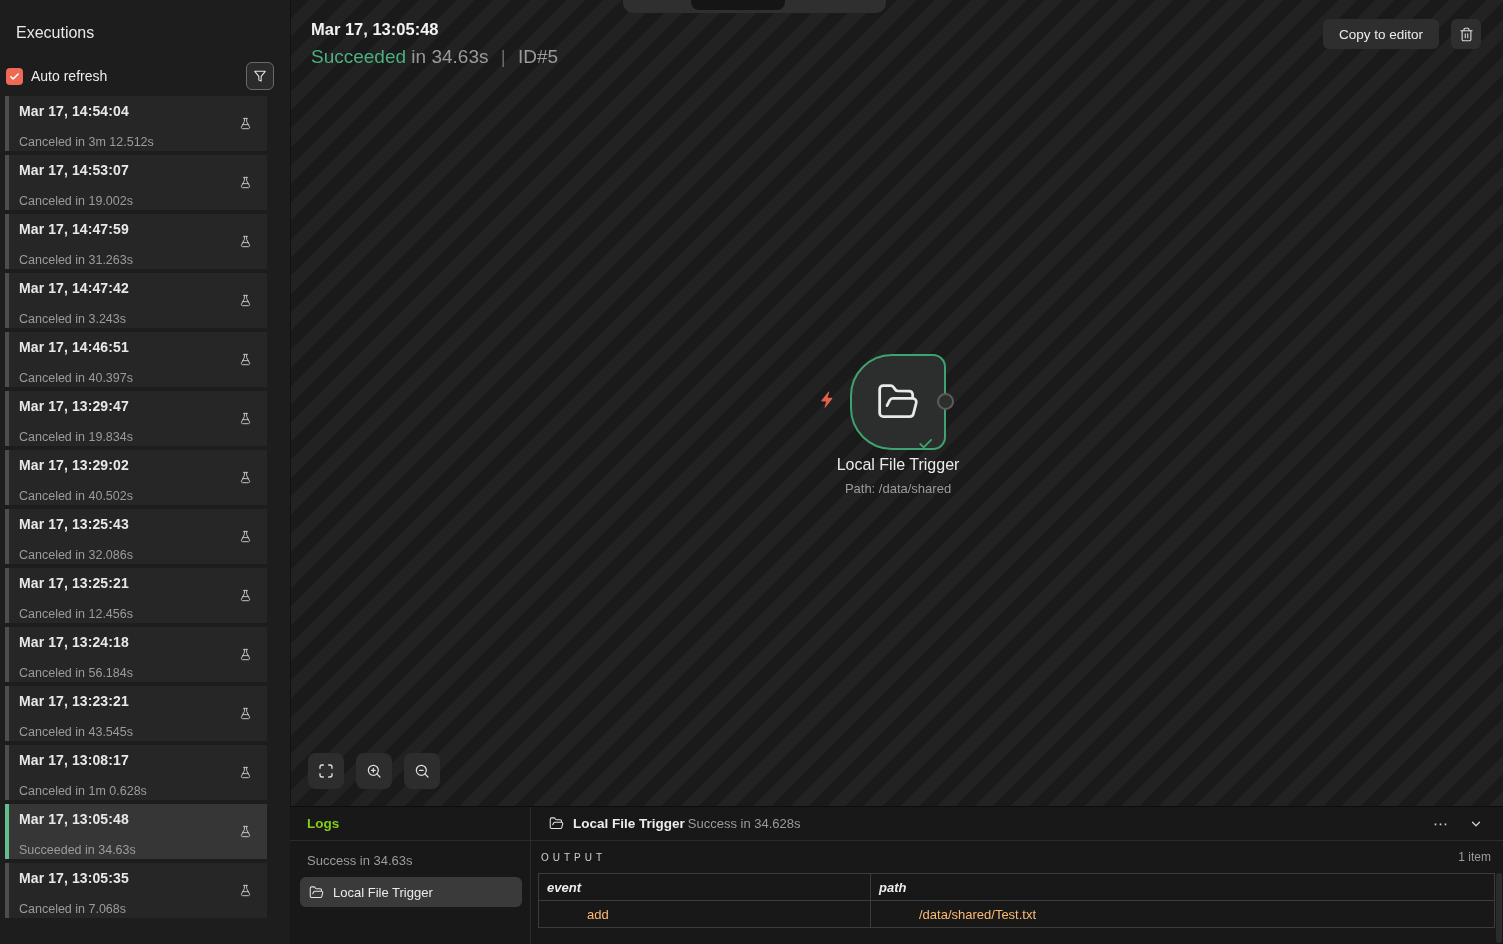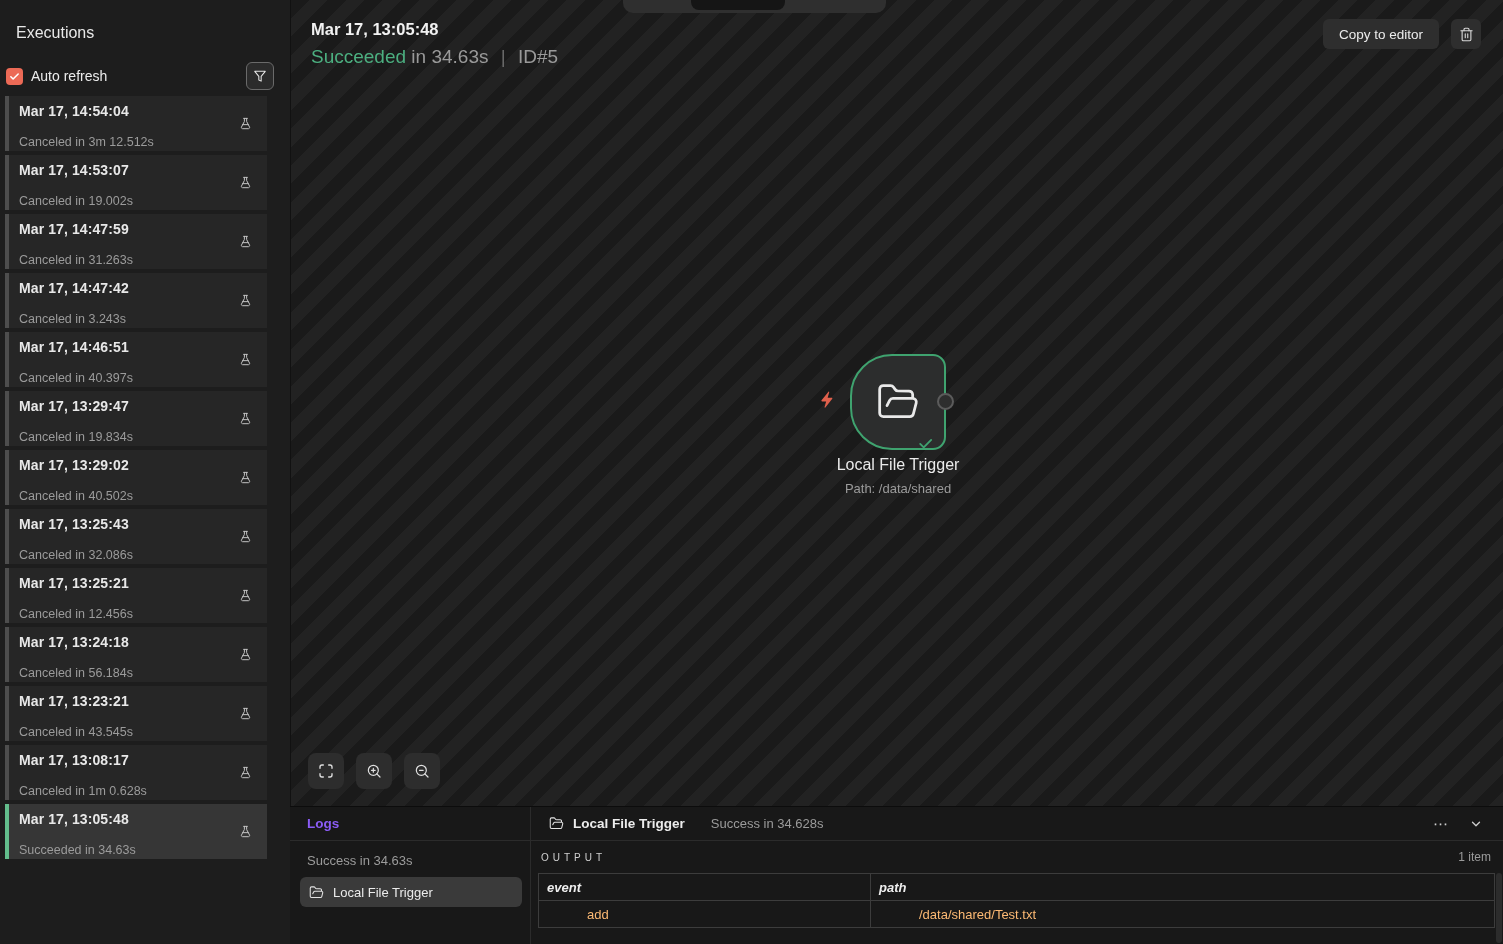--- a/index.html
+++ b/index.html
@@ -109,36 +109,36 @@
   
   .bottom {
     position: absolute; left: 290px; top: 806px; width: 1213px; height: 138px;
     background: #181818; border-top: 1px solid #0c0c0c; display: flex;
   }
   .logs-pane { width: 241px; border-right: 1px solid #2b2b2b; flex: 0 0 auto; }
   .pane-header {
     height: 34px; border-bottom: 1px solid #2b2b2b;
     display: flex; align-items: center; padding-left: 17px;
   }
-  .pane-title { font-size: 13.5px; font-weight: 700; color: #8b5cf6; }
+  .pane-title { font-size: 13.5px; font-weight: 700; color: #84cc16; }
   .logs-summary { margin: 12px 0 0 17px; font-size: 13px; color: #9b9b9b; }
   .log-item {
     margin: 9px 0 0 10px; width: 222px; height: 30px; background: #3a3a3a;
     border-radius: 6px; display: flex; align-items: center; gap: 9px;
     padding-left: 9px; cursor: pointer;
   }
   .log-item-label { font-size: 13px; color: #ececec; }
 
   .detail-pane { flex: 1; position: relative; }
   .detail-header {
     height: 34px; border-bottom: 1px solid #2b2b2b;
     display: flex; align-items: center; padding: 0 14px 0 18px;
   }
   .detail-node-name { font-size: 13.5px; font-weight: 700; color: #ececec; margin-left: 9px; }
-  .detail-status { font-size: 13px; color: #9b9b9b; margin-left: 26px; }
+  .detail-status { font-size: 13px; color: #9b9b9b; margin-left: 3px; }
   .detail-header .spacer { flex: 1; }
   .ellipsis-btn { background: none; border: none; color: #cfcfcf; font-size: 15px;
     letter-spacing: 1px; cursor: pointer; padding: 4px 8px; }
   .chevron-btn { background: none; border: none; color: #cfcfcf; cursor: pointer; padding: 4px 6px; margin-left: 6px; }
 
   .output-row {
     display: flex; align-items: center; justify-content: space-between;
     margin: 9px 12px 0 10px;
   }
   .output-label { font-size: 10px; letter-spacing: 4px; color: #d0d0d0; }
@@ -317,20 +317,30 @@
     <div class="exec-time">Mar 17, 13:05:48</div>
     <div class="exec-status">Succeeded in 34.63s</div>
     <span class="flask">
       <svg width="15" height="16" viewBox="0 0 24 24" fill="none" stroke="currentColor" stroke-width="1.6" stroke-linecap="round" stroke-linejoin="round">
             <path d="M9 3h6M10.2 3v5L5.6 16.8A1.8 1.8 0 0 0 7.3 19.5h9.4a1.8 1.8 0 0 0 1.7-2.7L13.8 8V3"></path>
             <path d="M7.5 13h9"></path>
           </svg>
     </span>
   </div>
 
+  <div class="exec-item">
+    <div class="exec-time">Mar 17, 13:05:35</div>
+    <div class="exec-status">Canceled in 7.068s</div>
+    <span class="flask">
+      <svg width="15" height="16" viewBox="0 0 24 24" fill="none" stroke="currentColor" stroke-width="1.6" stroke-linecap="round" stroke-linejoin="round">
+            <path d="M9 3h6M10.2 3v5L5.6 16.8A1.8 1.8 0 0 0 7.3 19.5h9.4a1.8 1.8 0 0 0 1.7-2.7L13.8 8V3"></path>
+            <path d="M7.5 13h9"></path>
+          </svg>
+    </span>
+  </div>
 </div>
 </div>
 
 <div class="canvas">
 
   <div class="tabbar">
     <span class="tab">Editor</span>
     <span class="tab active">Executions</span>
     <span class="tab">Evaluations</span>
   </div>

